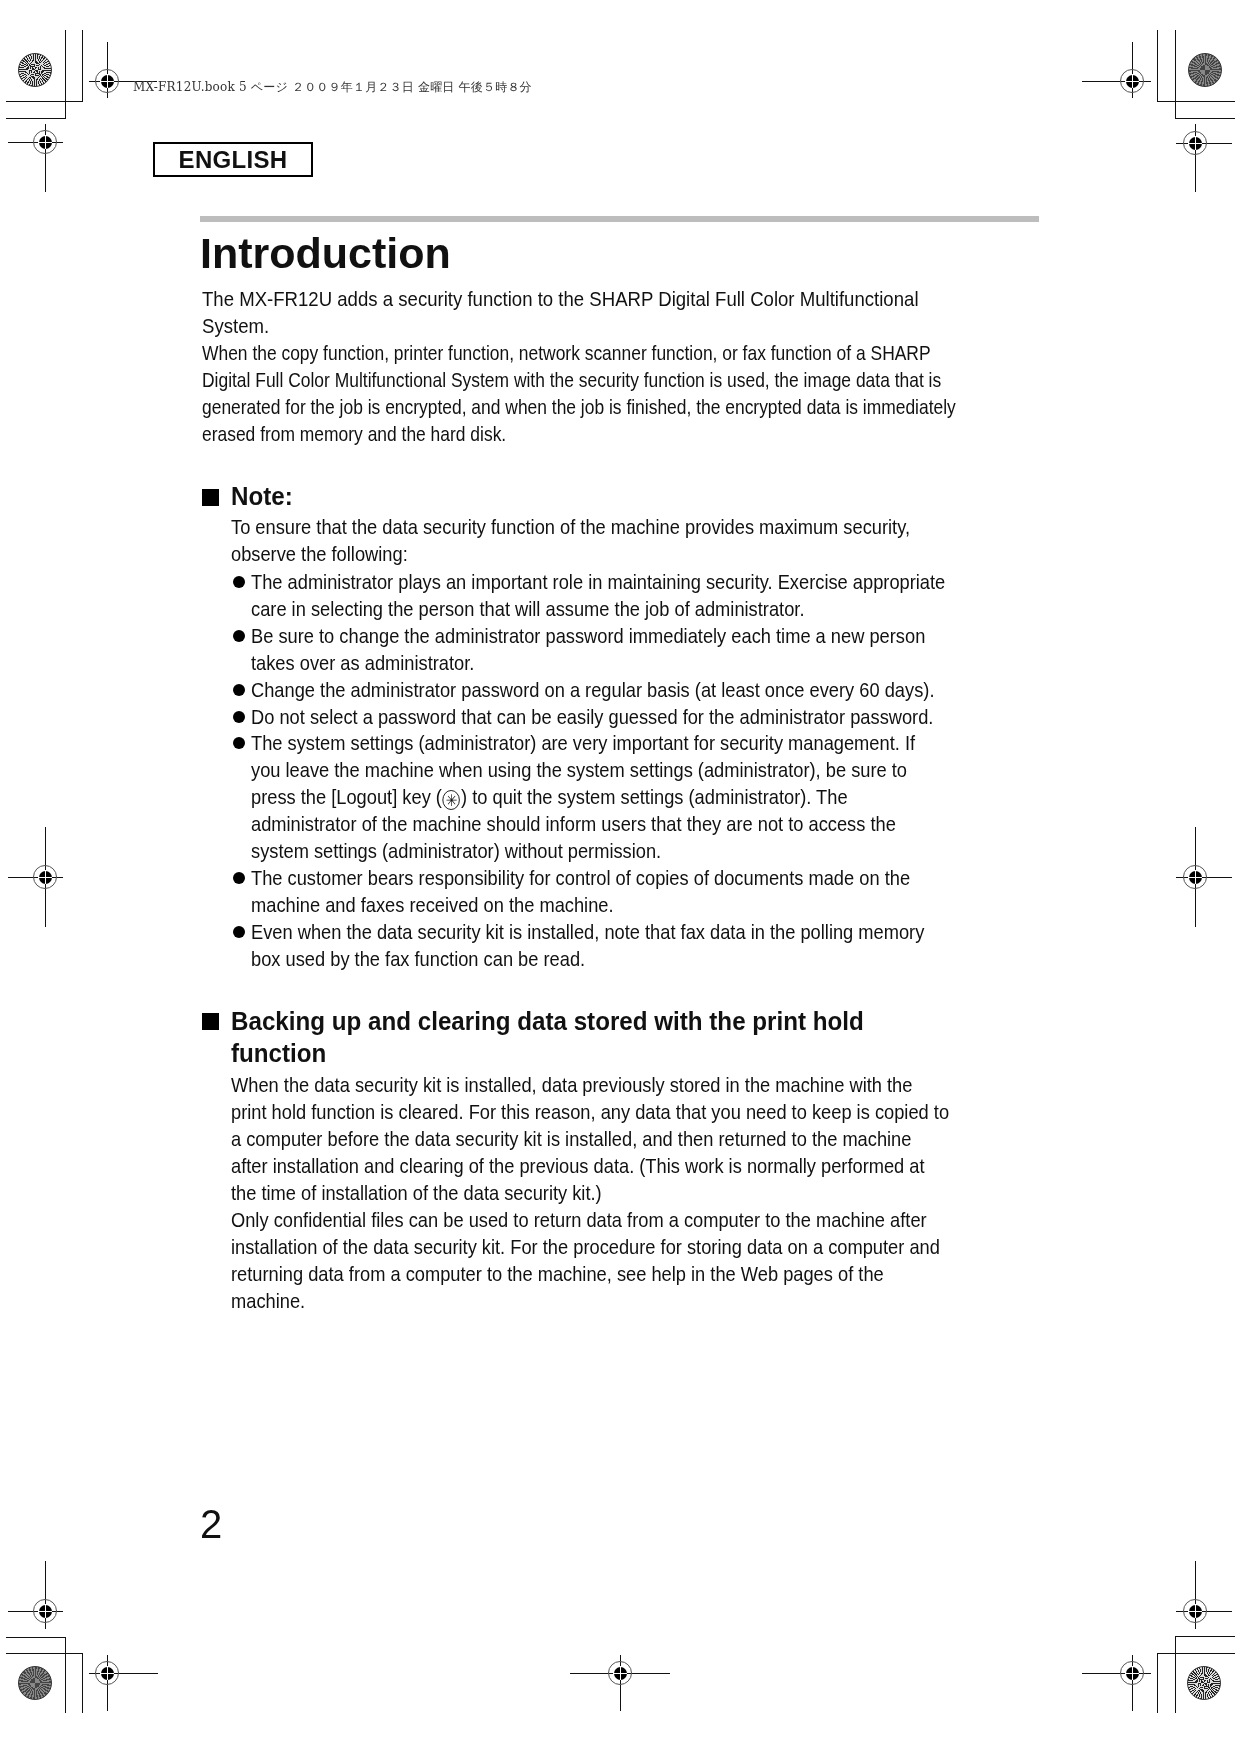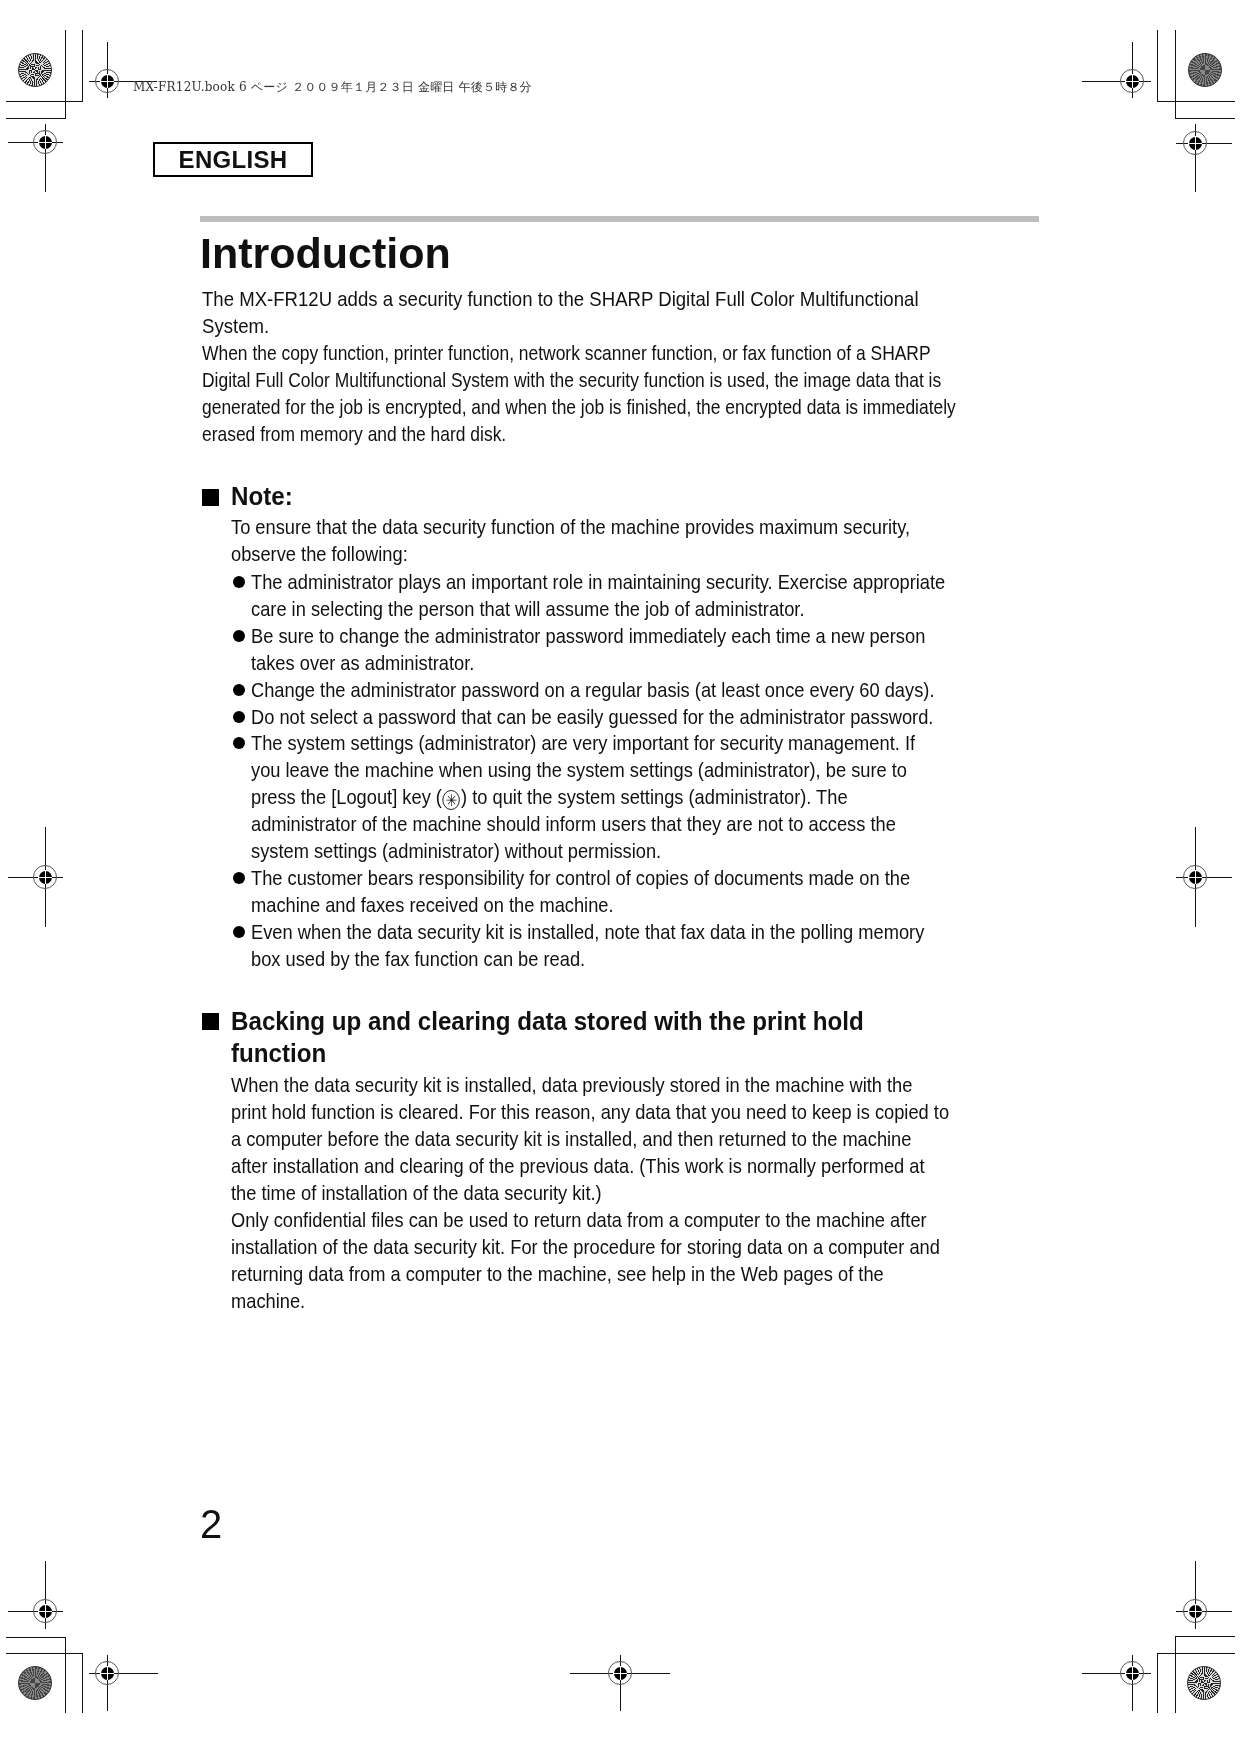--- a/index.html
+++ b/index.html
@@ -143,21 +143,21 @@
 <div class="burst" style="left:1187px;top:1666px;"></div>
 <div class="reg" style="left:1132px;top:1673px;">
   <div class="rh" style="left:-50px;width:69px;"></div>
     <div class="rv" style="top:-18px;height:56px;"></div>
   <div class="ring"></div>
     <div class="dot"></div>
     <div class="dotx"></div>
     <div class="doty"></div>
 </div>
 
-<div class="hdr-text">MX-FR12U.book  6 ページ  ２００９年１月２３日  金曜日  午後５時８分</div>
+<div class="hdr-text">MX-FR12U.book  5 ページ  ２００９年１月２３日  金曜日  午後５時８分</div>
 
 <div class="lang-box">
   <span>ENGLISH</span>
 </div>
 
 <div class="rule"></div>
 <div class="title">Introduction</div>
 
 <div>
   <div class="ln c88" style="left:202px;top:285px;">The MX-FR12U adds a security function to the SHARP Digital Full Color Multifunctional</div>

